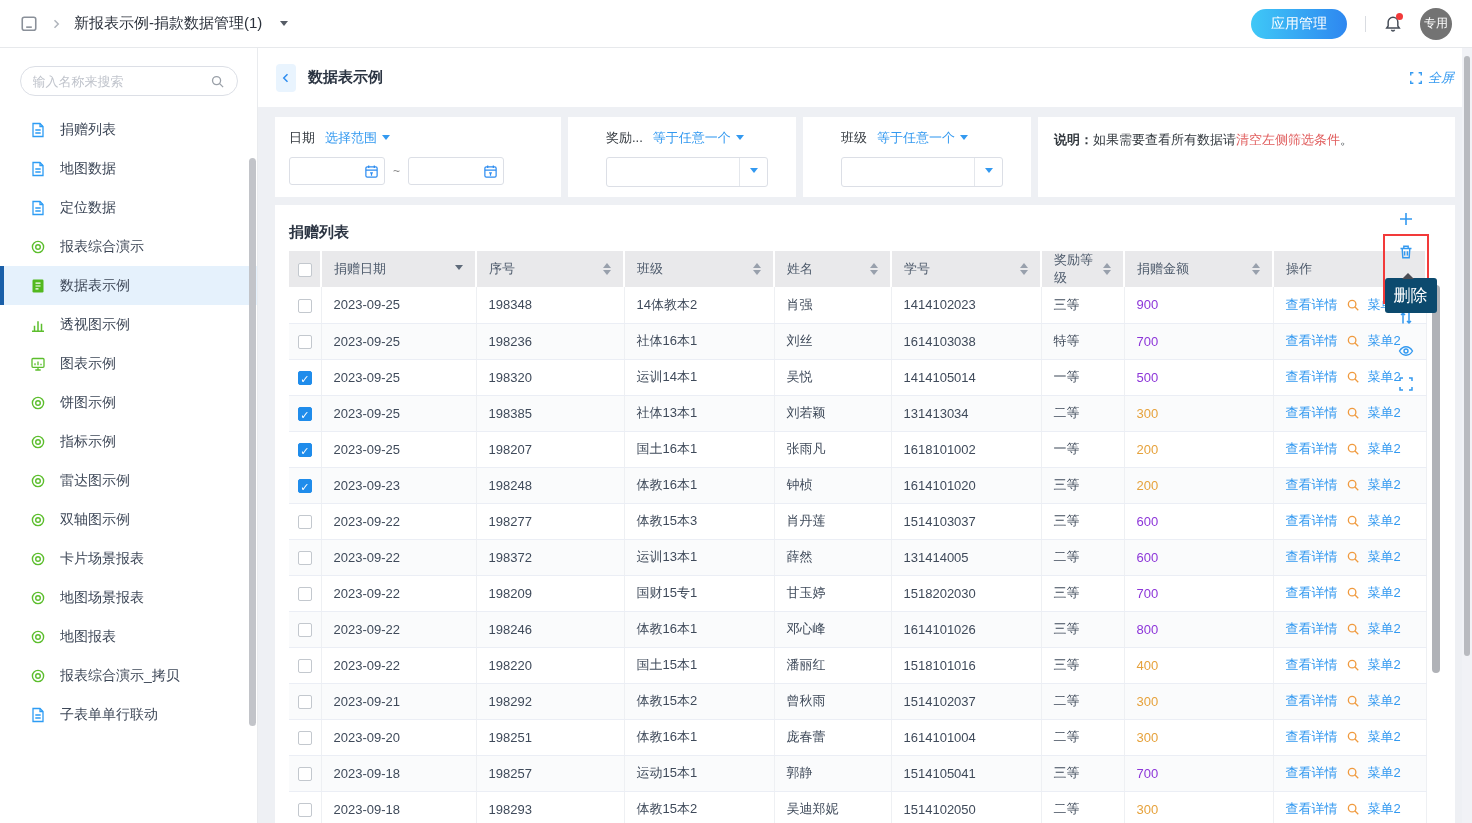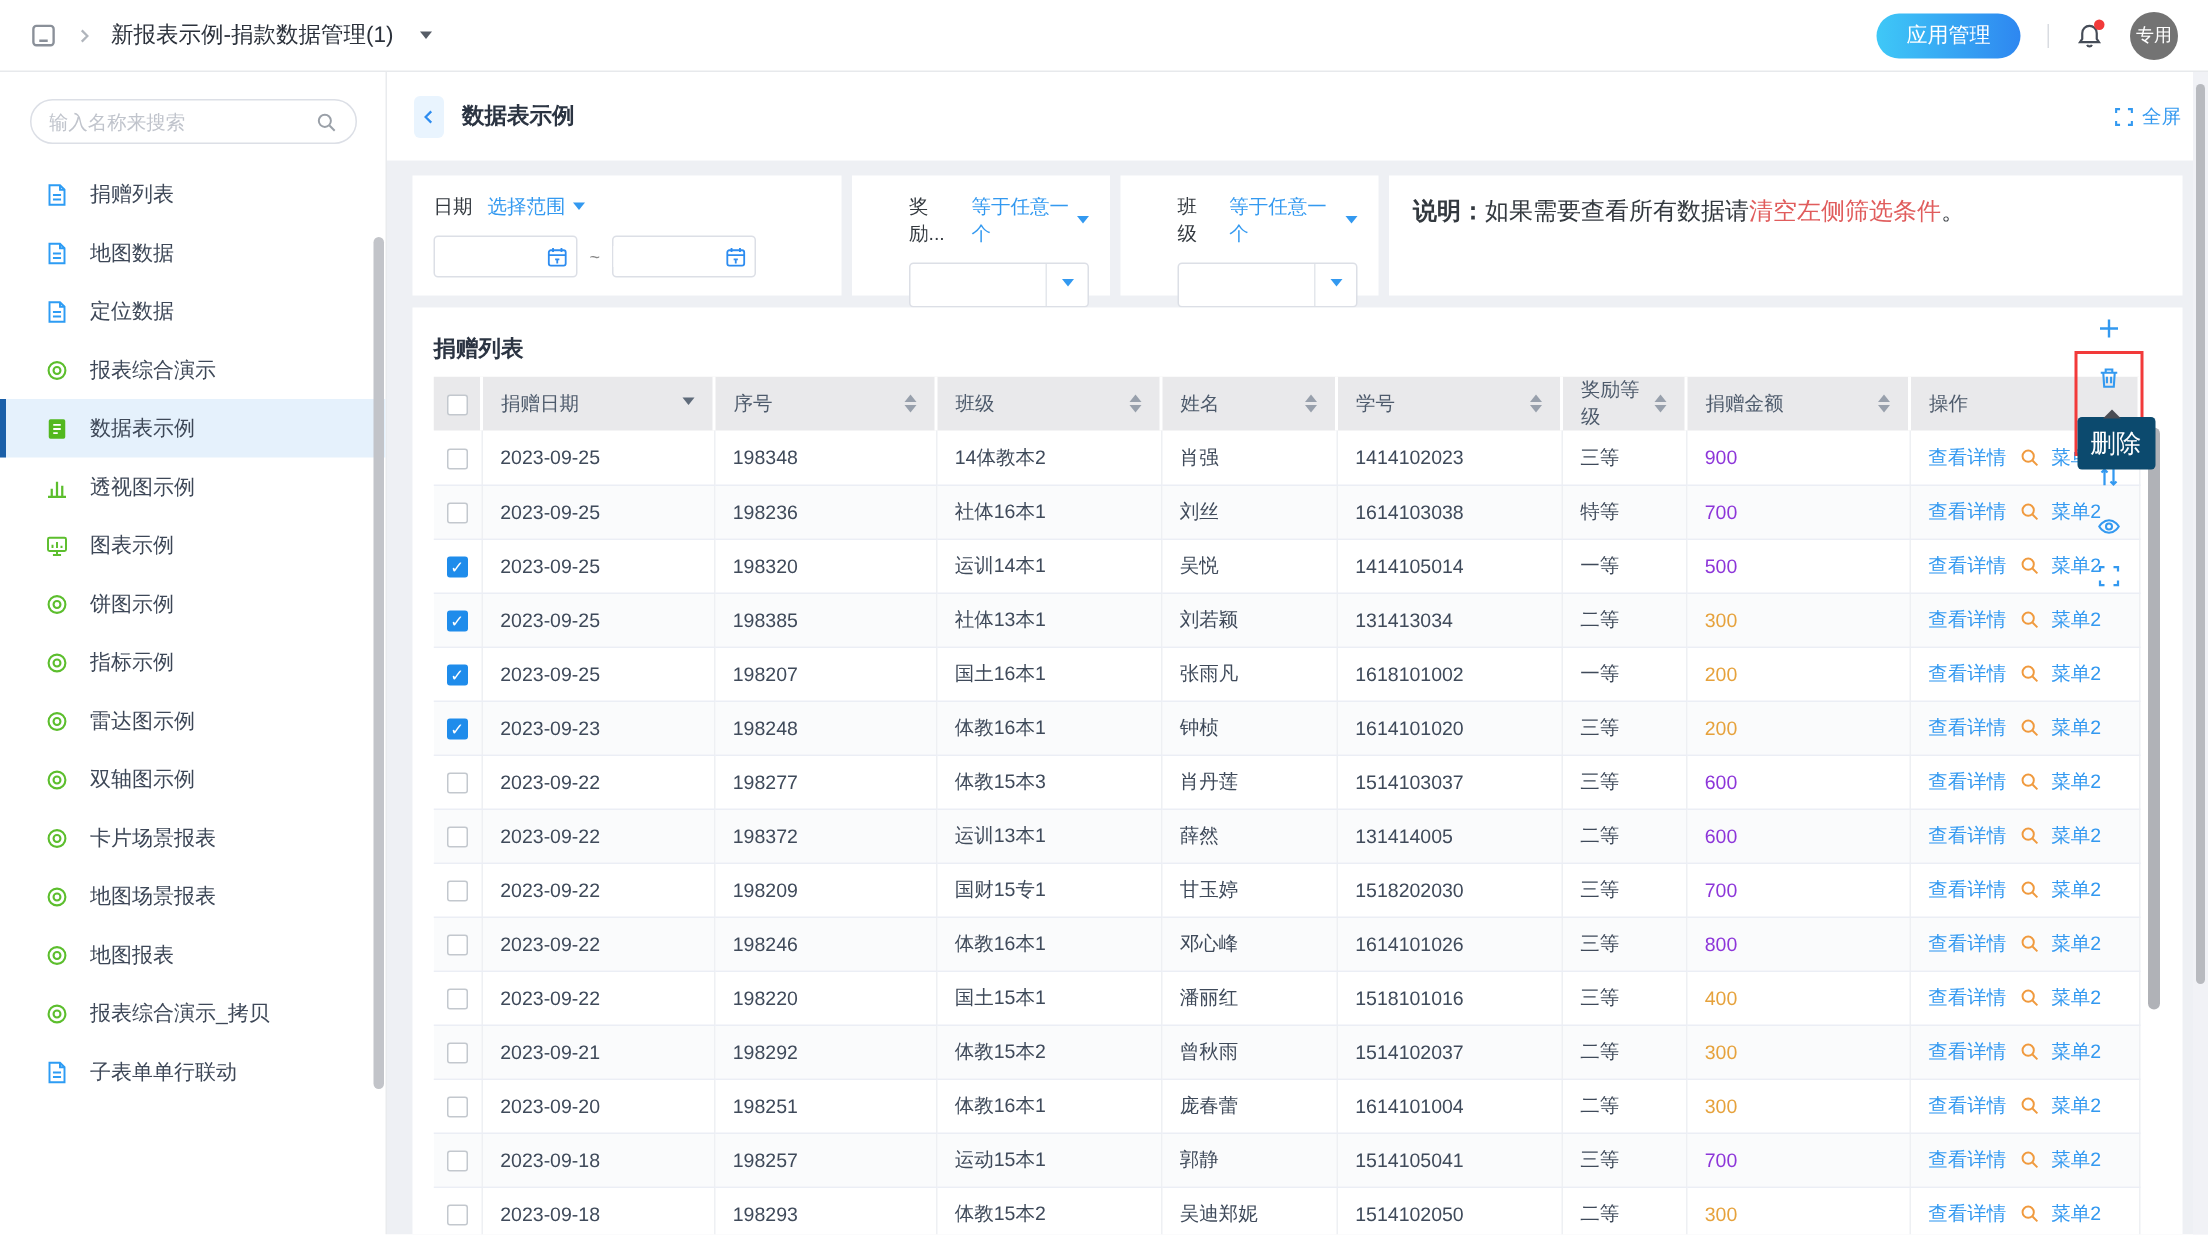--- a/index.html
+++ b/index.html
@@ -46,43 +46,43 @@
     background:#c2c4c9; border-radius:4px; }
 
   
   .main { flex:1; background:#eef0f4; display:flex; flex-direction:column; overflow:hidden; }
   .main-header { height:59px; background:#fff; display:flex; align-items:center;
     padding:0 18px; gap:12px; flex:none; }
   .back-btn { width:20px; height:28px; background:#e9f4fe; border-radius:4px;
     display:flex; align-items:center; justify-content:center; cursor:pointer; }
   .page-title { font-size:15px; font-weight:bold; color:#2b3442; }
   .fullscreen-link { margin-left:auto; color:#3399f0; font-size:13px; display:flex;
-    align-items:center; gap:5px; cursor:pointer; }
+    align-items:center; gap:5px; cursor:pointer;font-style:italic; }
 
   
   .filters { display:flex; gap:7px; padding:10px 17px 8px; flex:none; }
   .f-card { background:#fff; height:80px; padding:12px 14px; }
-  .f-date { width:286px; } .f-sel { width:172px;padding-left:38px; } .f-note { flex:1; padding:14px 16px; }
+  .f-date { width:286px; } .f-sel { width:228px;padding-left:38px; } .f-note { flex:1; padding:14px 16px; }
   .f-row1 { display:flex; align-items:center; gap:10px; font-size:13px; }
   .f-label { color:#33393f; }
   .f-op { color:#3399f0; display:flex; align-items:center; gap:5px; cursor:pointer; }
   .f-op .caret-down { margin-top:2px; }
   .f-row2 { margin-top:10px; display:flex; align-items:center; }
   .date-input { width:96px; height:28px; border:1px solid #dcdfe6; border-radius:3px;
     display:flex; align-items:center; background:#fff; }
   .date-input input { flex:1; width:60px; border:none; outline:none; font-size:12px;
     font-family:inherit; padding-left:6px; }
   .date-input .cal { margin-right:5px; display:flex; }
   .tilde { margin:0 8px; color:#888; font-size:12px; }
   .select-box { width:162px; height:30px; border:1px solid #dcdfe6; border-radius:3px;
     display:flex; align-items:center; background:#fff; cursor:pointer; }
   .select-box .val { flex:1; font-size:12px; padding-left:8px; color:#333; }
   .select-box .dd { width:28px; align-self:stretch; border-left:1px solid #e4e7ec;
     display:flex; align-items:center; justify-content:center; color:#3399f0; }
-  .note-line { font-size:16px; color:#33393f; }
+  .note-line { font-size:13px; color:#33393f; }
   .note-prefix { font-weight:bold; }
   .note-link { color:#e05c5c; cursor:pointer; }
 
   
   .table-card { background:#fff; margin:0 17px; flex:1; padding:8px 14px 0;
     display:flex; flex-direction:column; overflow:hidden; }
   .tc-head { height:38px; display:flex; align-items:center; flex:none; position:relative; z-index:10; }
   .table-title { font-size:15px; font-weight:bold; color:#2b3442; }
   .toolbar { margin-left:auto; display:flex; align-items:center; gap:17px;
     color:#3399f0; font-size:13px;flex-direction:column; }

